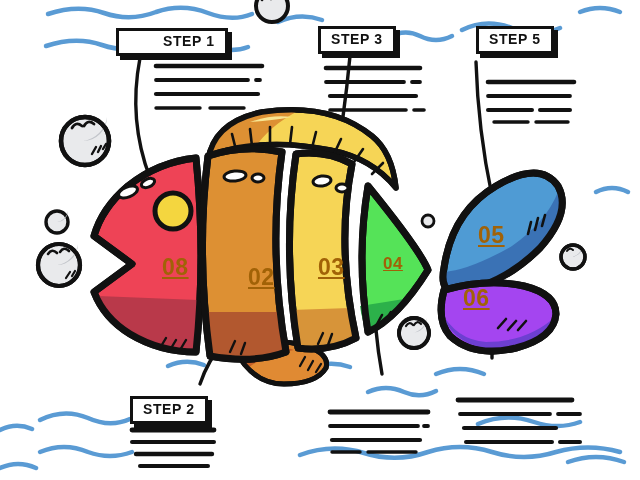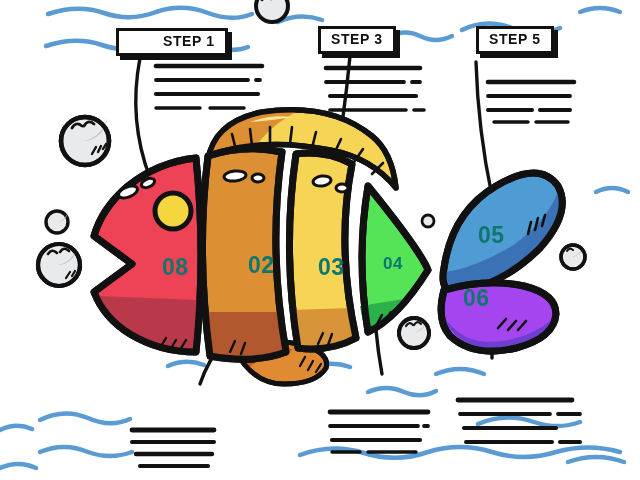--- a/index.html
+++ b/index.html
@@ -37,23 +37,24 @@
     color: #111111;
     white-space: nowrap;
     text-align: center;
     line-height: 1.1;
   }
   .seg-num {
     position: absolute;
     font-family: "Liberation Sans", sans-serif;
     font-weight: bold;
     font-size: 23px;
-    color: #0f766e;
+    color: #a16207;
     white-space: nowrap;
     letter-spacing: 0.5px;
+    text-decoration: underline;
   }
 </style>
 </head>
 <body>
 
 <div id="stage">
 
   <svg id="art" viewBox="0 0 640 480">
 
     <g fill="none" stroke="#5a9bd4" stroke-width="4.5" stroke-linecap="round">
@@ -308,30 +309,31 @@
         <path d="M558 414 L580 414" stroke-width="3.8"></path>
         <path d="M464 428 L556 428" stroke-width="4.2"></path>
         <path d="M466 442 L552 442" stroke-width="4"></path>
         <path d="M560 442 L580 442" stroke-width="4"></path>
       </g>
     </g>
   </svg>
 
   <div class="step-label" style="left:116px; top:28px;padding-left:44px;">STEP 1</div>
 
+  <div class="step-label" style="left:130px; top:396px;">STEP 2</div>
 
   <div class="step-label" style="left:318px; top:26px;">STEP 3</div>
 
 
   <div class="step-label" style="left:468px; top:26px;margin-left:8px;">STEP 5</div>
 
 
   <div class="seg-num" style="left:162px; top:254px;">08</div>
 
-  <div class="seg-num" style="left:248px; top:252px;">02</div>
+  <div class="seg-num" style="left:248px; top:264px;">02</div>
 
   <div class="seg-num" style="left:318px; top:254px;">03</div>
 
   <div class="seg-num" style="left:383px; top:254px; font-size:17px;">04</div>
 
   <div class="seg-num" style="left:478px; top:222px;">05</div>
 
   <div class="seg-num" style="left:463px; top:285px;">06</div>
 
 </div>

